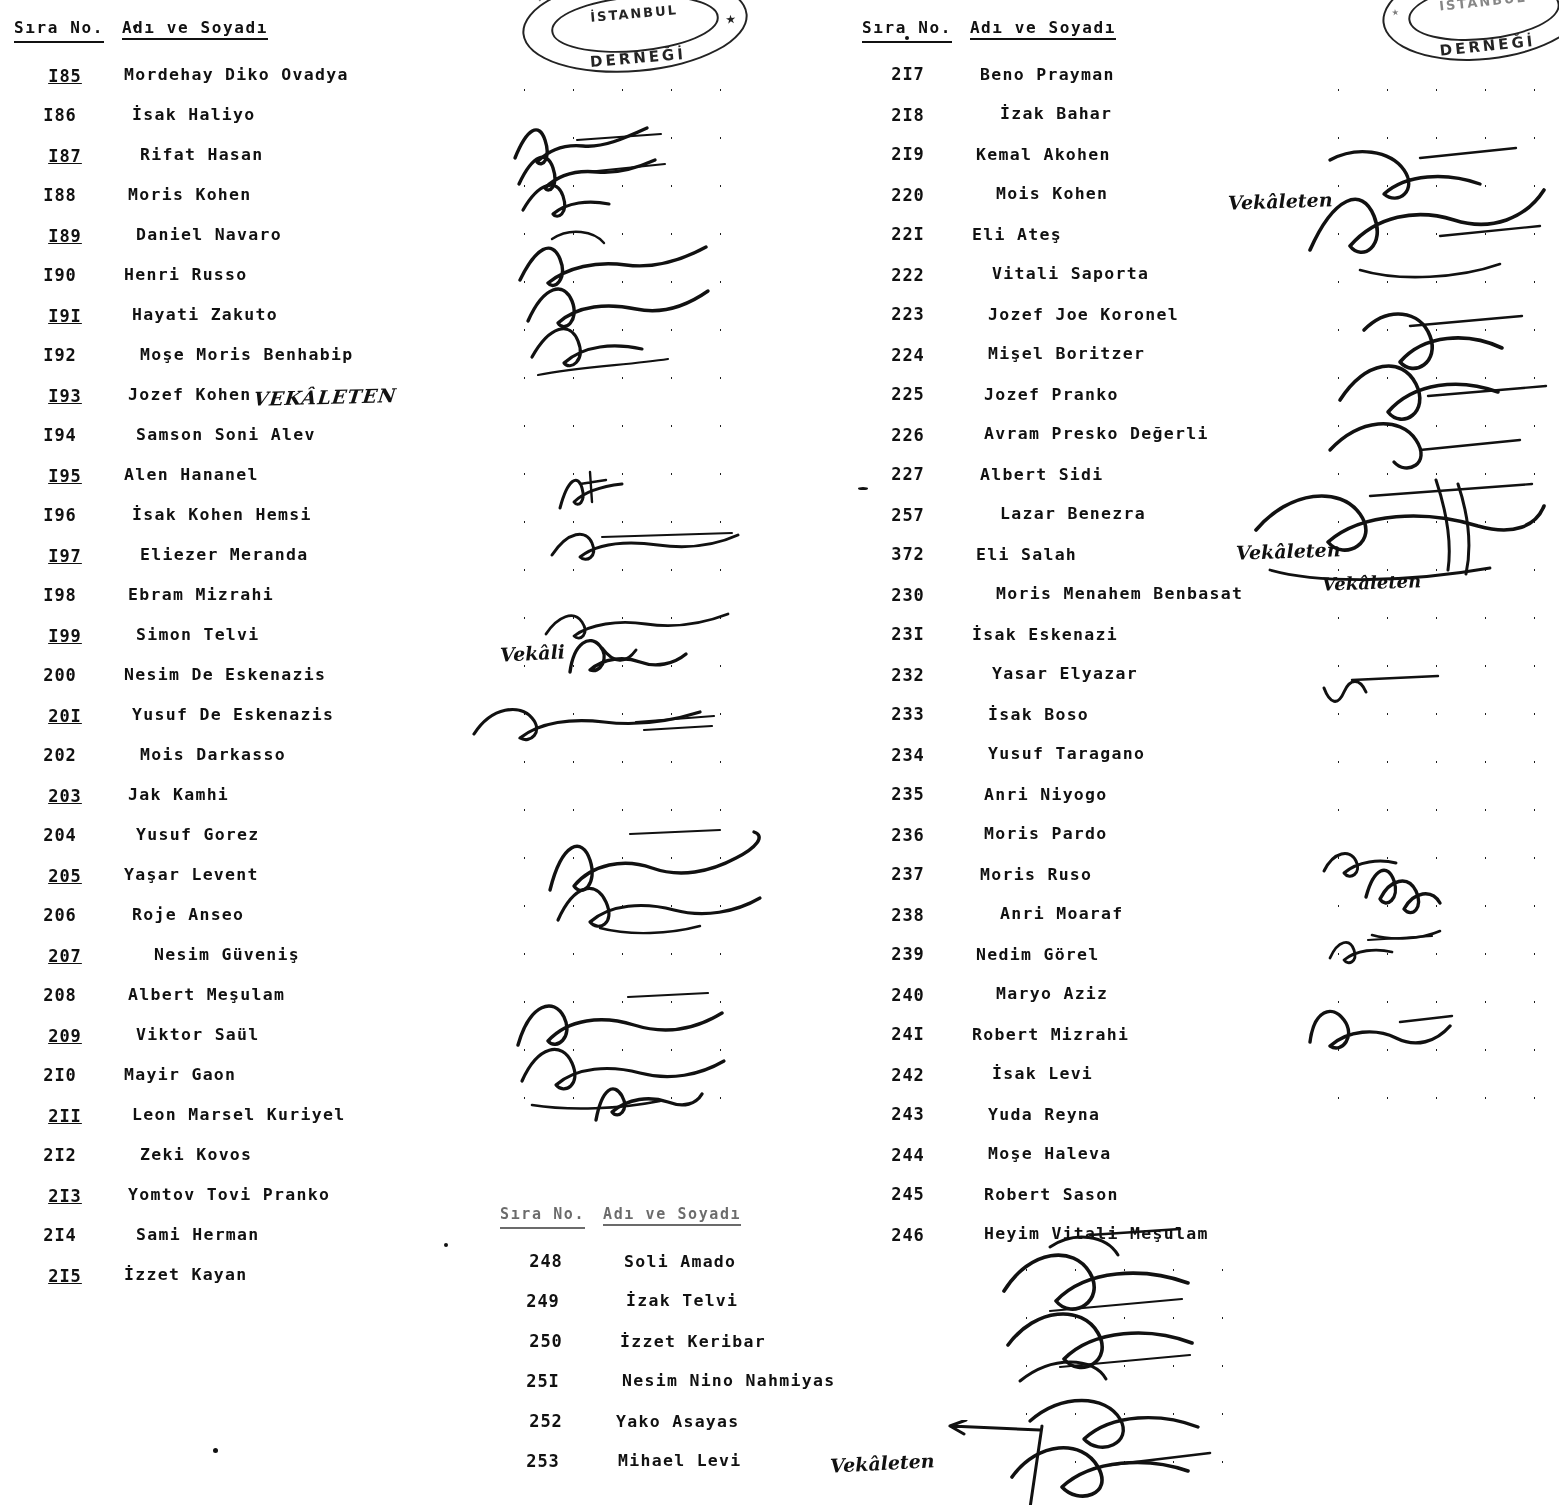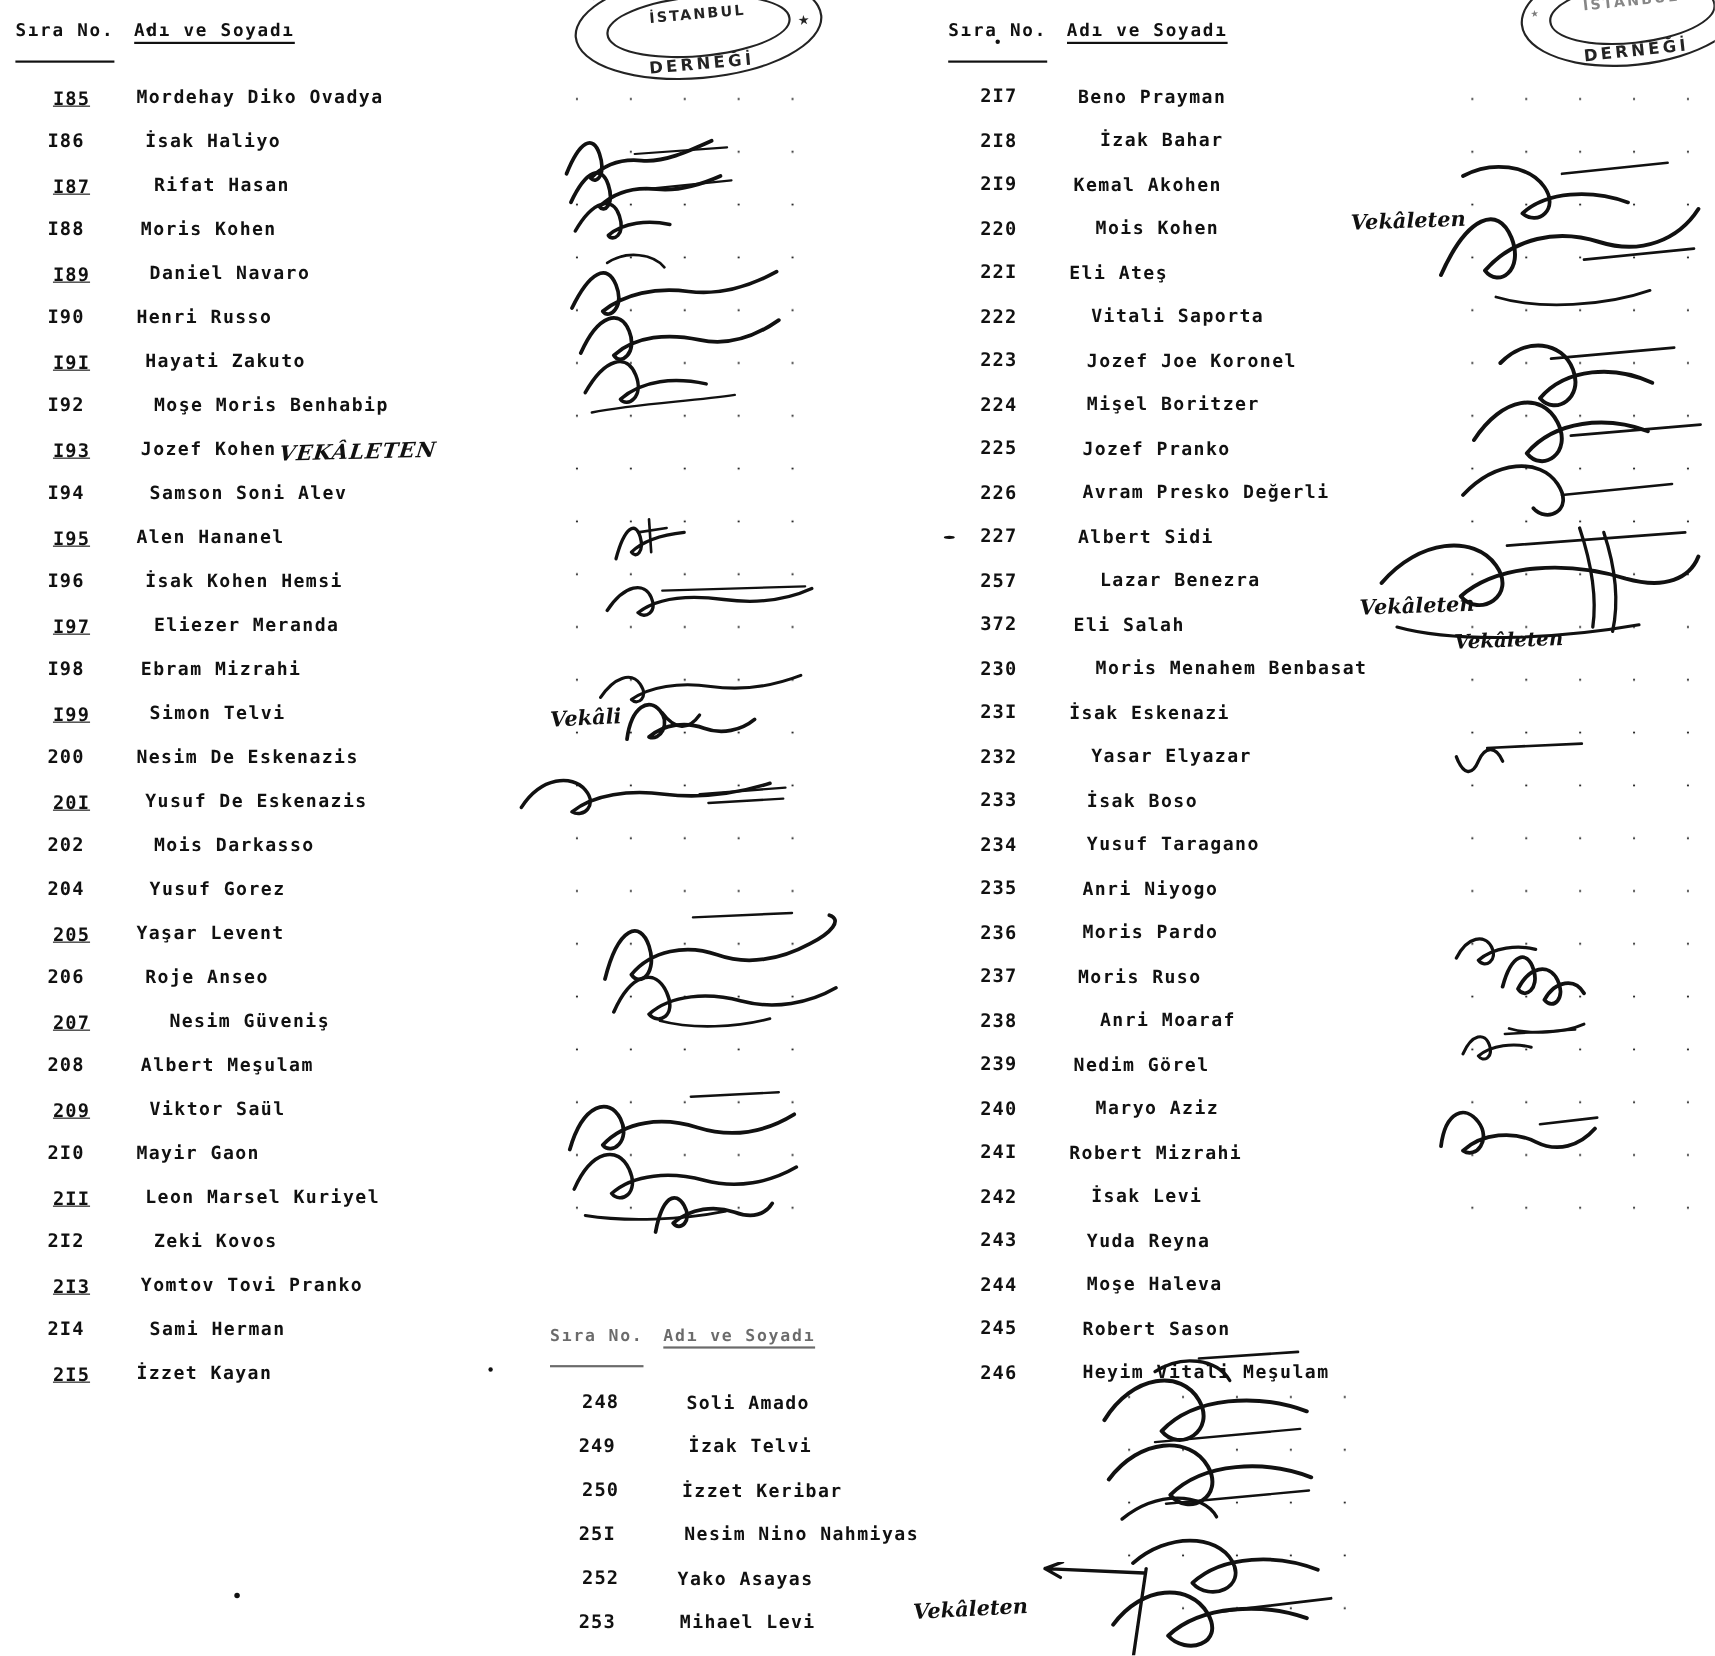--- a/index.html
+++ b/index.html
@@ -17,21 +17,21 @@
   }
 
   
   .col{position:absolute;}
   .hdr{
     font-size:16px;
     font-weight:700;
     letter-spacing:1.6px;
     white-space:nowrap;
   }
-  .hdr .h-no{display:inline-block;border-bottom:2px solid #111;padding-bottom:18px;}
+  .hdr .h-no{display:inline-block;border-bottom:2px solid #111;padding-bottom:4px;}
   .hdr .h-name{display:inline-block;border-bottom:2px solid #111;padding-bottom:1px;margin-left:18px;}
   .row{
     position:relative;
     height:40px;
     line-height:40px;
     white-space:nowrap;
   }
   .num{
     position:absolute;
     left:0;
@@ -218,20 +218,24 @@
           <span class="num">200</span>
           <span class="nm" style="left: 110px;">Nesim De Eskenazis</span>
         </div>
         <div class="row j3">
           <span class="num">20I</span>
           <span class="nm" style="left: 118px;">Yusuf De Eskenazis</span>
         </div>
         <div class="row ">
           <span class="num">202</span>
           <span class="nm" style="left: 126px;">Mois Darkasso</span>
+        </div>
+        <div class="row j3">
+          <span class="num">203</span>
+          <span class="nm" style="left: 114px;">Jak Kamhi</span>
         </div>
         <div class="row ">
           <span class="num">204</span>
           <span class="nm" style="left: 122px;">Yusuf Gorez</span>
         </div>
         <div class="row j3">
           <span class="num">205</span>
           <span class="nm" style="left: 110px;">Yaşar Levent</span>
         </div>
         <div class="row ">

